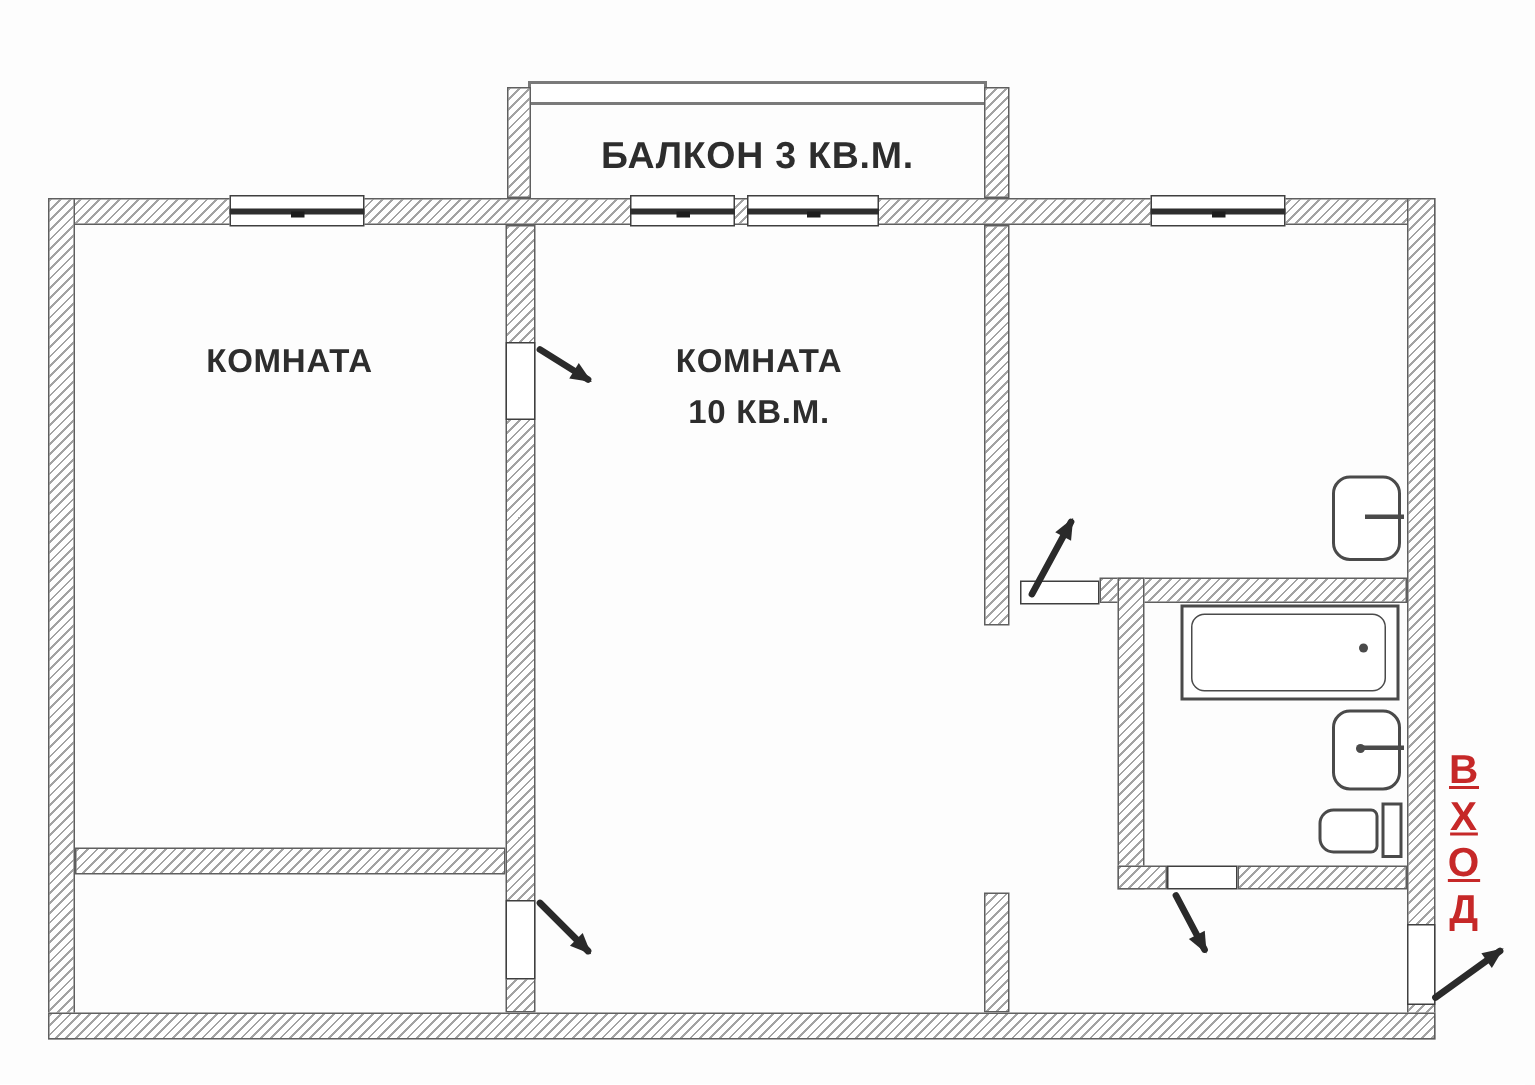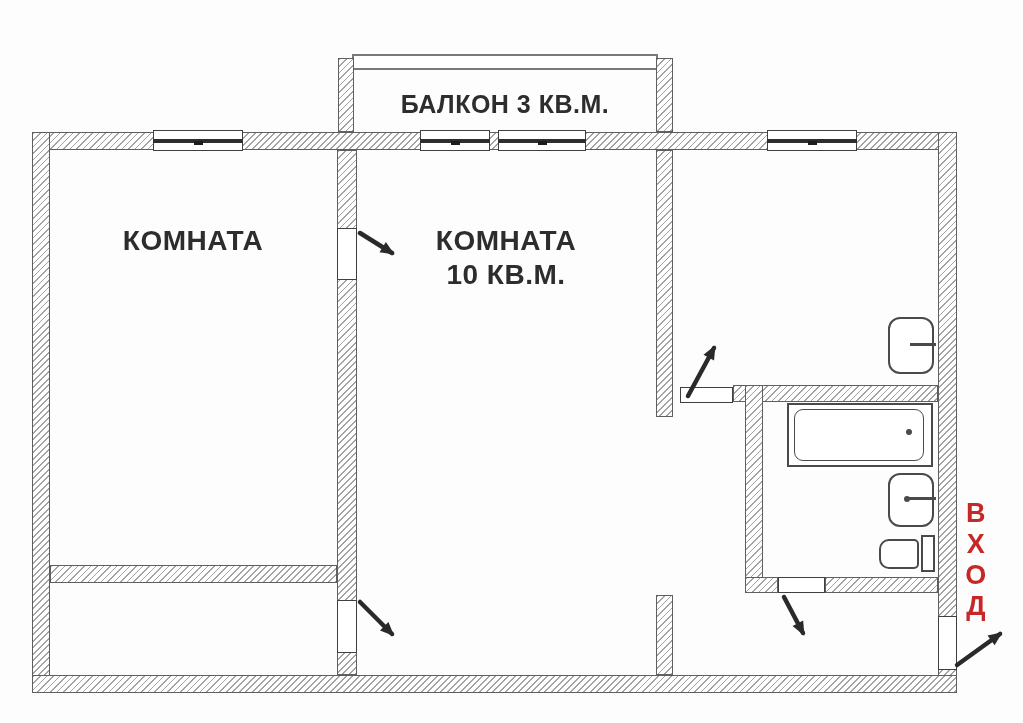--- a/index.html
+++ b/index.html
@@ -39,21 +39,21 @@
     position:absolute;box-sizing:border-box;background:#fff;
     border:1.5px solid #3f3f3f;
   }
   .fixture{
     position:absolute;box-sizing:border-box;background:#fff;border:2.4px solid var(--line);
   }
   .fline{position:absolute;height:3px;background:var(--line);}
   .dot{position:absolute;width:6px;height:6px;border-radius:50%;background:var(--line);}
   .room-label{
     position:absolute;text-align:center;font-weight:700;color:var(--text);
-    font-size:28px;line-height:34px;letter-spacing:.5px;
+    font-size:22px;line-height:34px;letter-spacing:.5px;
   }
   .room-label span{display:block;}
   .kitchen-size{font-size:26px;line-height:32px;}
   .balcony-size{font-size:25px;line-height:30px;}
   .entrance-label{
     position:absolute;width:36px;text-align:center;font-weight:800;color:var(--red);
     font-size:27px;line-height:31px;word-break:break-all;letter-spacing:.5px;
   }
   .overlay{position:absolute;left:0;top:0;pointer-events:none;}
   .overlay line{stroke:var(--line-strong);stroke-width:4.5;stroke-linecap:round;}
@@ -126,15 +126,15 @@
   <div class="room-label" style="left:58px;top:224px;width:270px;">
     <span>КОМНАТА</span>
   </div>
 
   <div class="room-label" style="left:372px;top:224px;width:268px;">
     <span>КОМНАТА</span>
     <span>10 КВ.М.</span>
   </div>
 
 
-  <div class="entrance-label" style="left:958px;top:498px;">ВХОД</div>
+  <div class="entrance-label" style="left:958px;top:498px;text-decoration:underline;">ВХОД</div>
 
 </div>
 
 </body></html>

